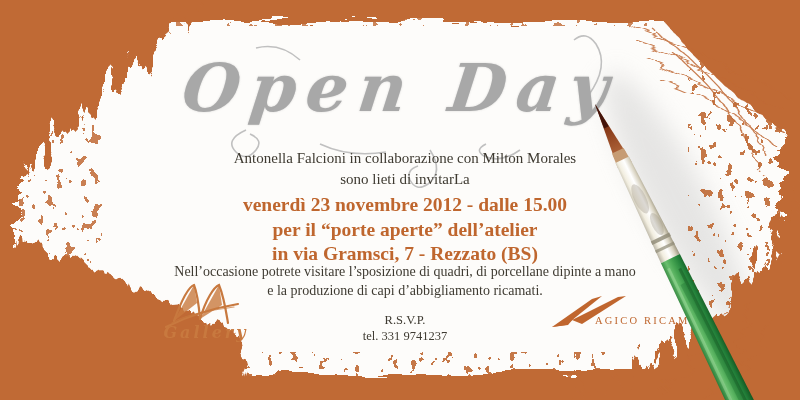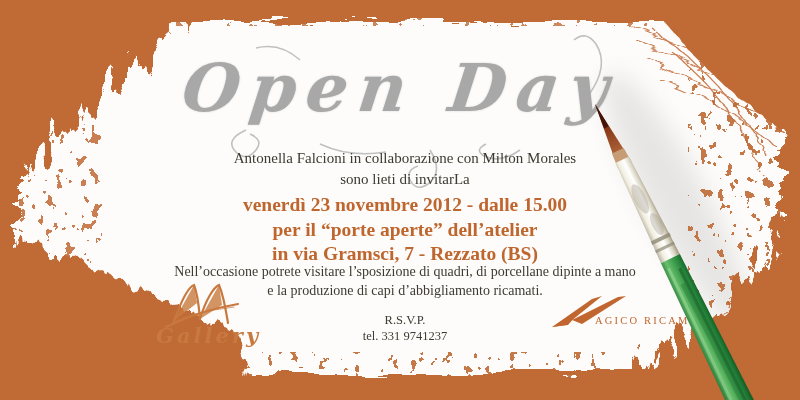--- a/index.html
+++ b/index.html
@@ -34,21 +34,21 @@
     font-size:14px; line-height:19px; color:#3e3a31;
   }
   .rsvp{
     left:0; top:312px; width:810px; text-align:center;
     font-size:12.5px; line-height:16px; color:#3e3a31;
   }
   .gallery-logo{ left:156px; top:281px; width:100px; height:62px; }
   .gallery-text{
     position:absolute; left:0; top:42px; width:100px; text-align:center;
     font-family:"DejaVu Serif", serif; font-style:italic; font-weight:bold;
-    font-size:21px; color:#c8793f; letter-spacing:3px;
+    font-size:16px; color:#c8793f; letter-spacing:3px;
   }
   .magico-logo{ left:548px; top:294px; width:160px; height:40px; }
   .magico-text{
     position:absolute; left:47px; top:21px;
     font-size:10.5px; color:#bf662e; letter-spacing:2.2px;
     font-family:"Liberation Serif", serif;
   }
 </style>
 </head>
 <body>

